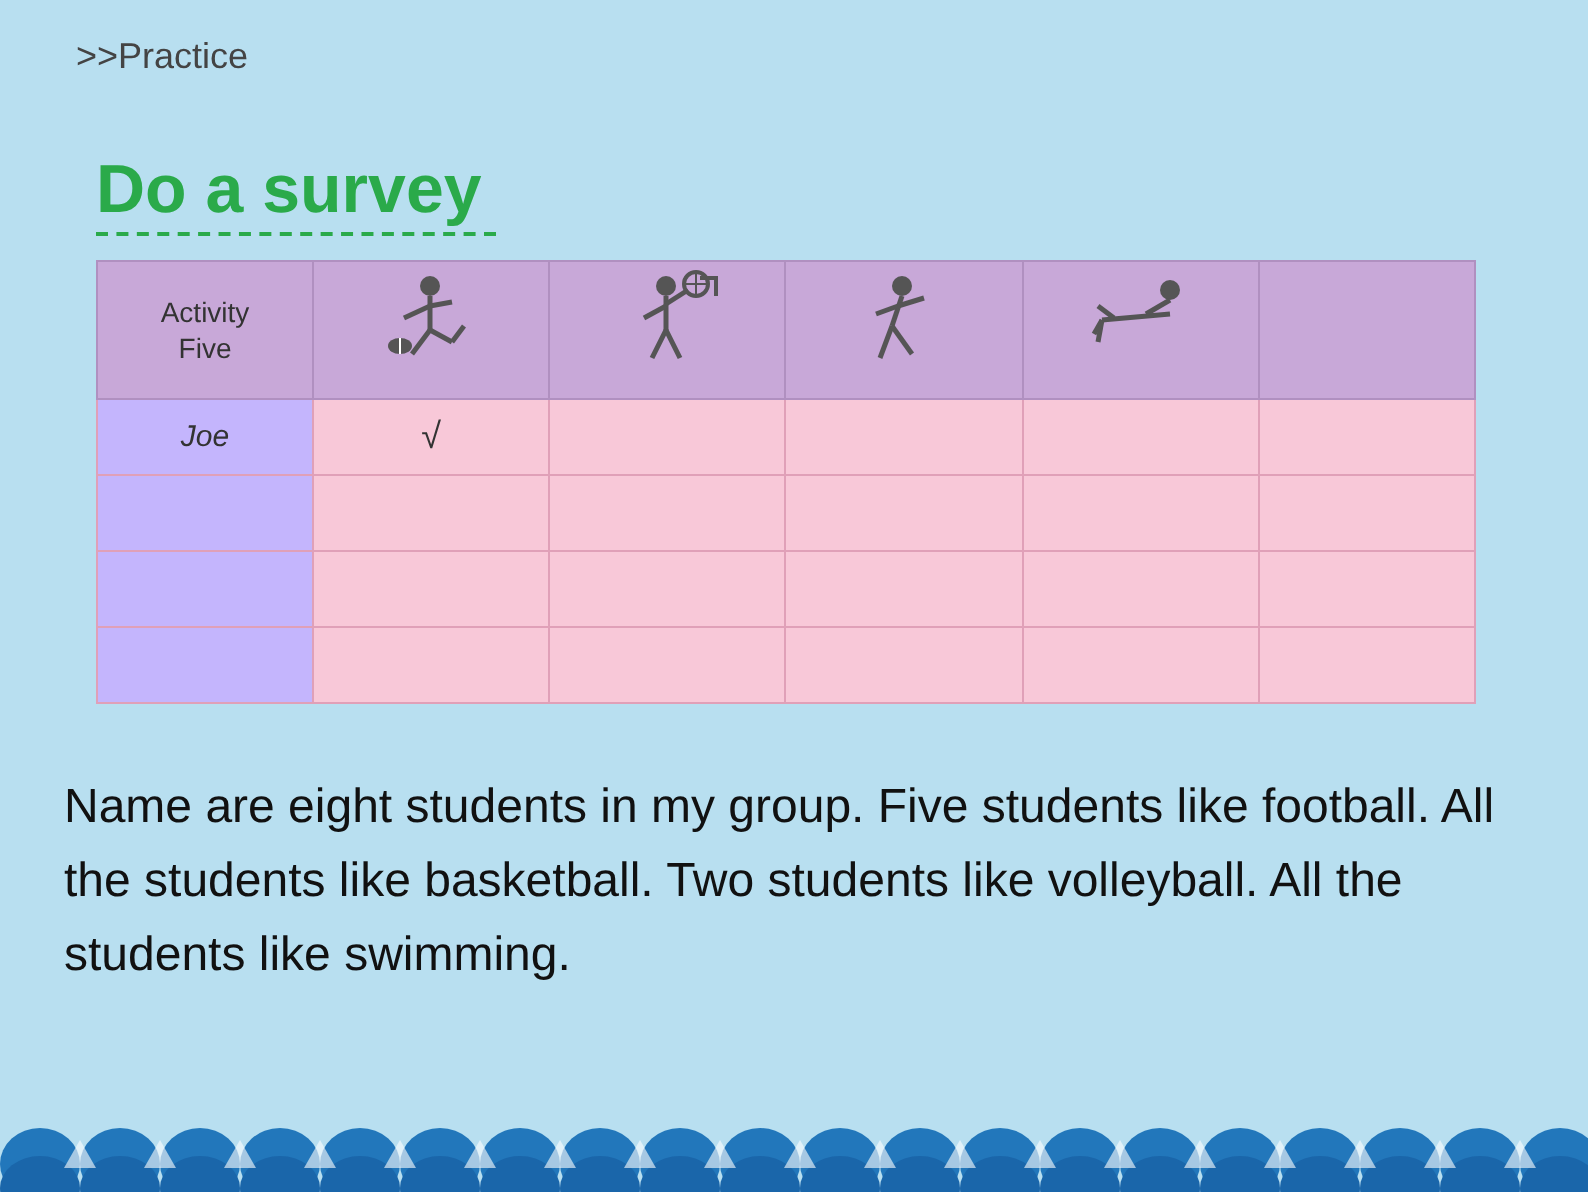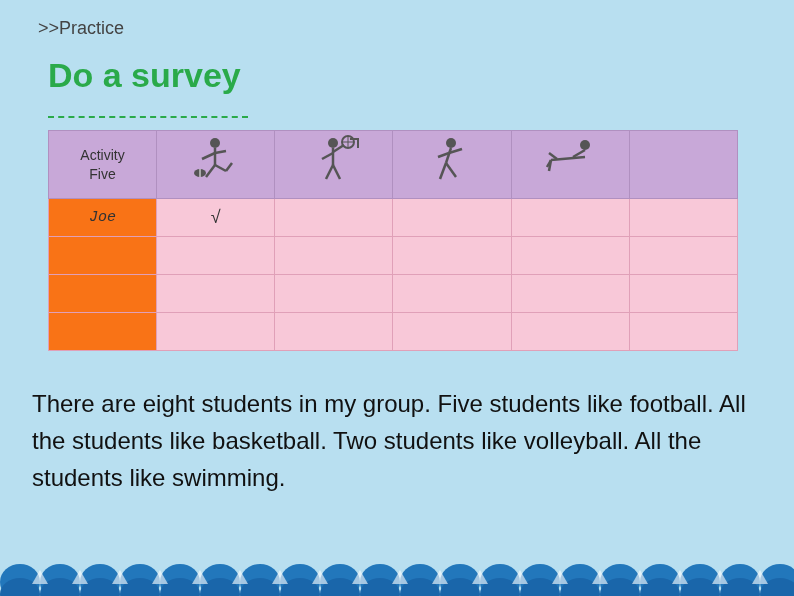--- a/index.html
+++ b/index.html
@@ -16,21 +16,21 @@
     .practice-label {
       position: absolute;
       top: 18px;
       left: 38px;
       font-size: 18px;
       color: #444;
     }
 
     .title {
       position: absolute;
-      top: 56px;
+      top: 76px;
       left: 48px;
       font-size: 34px;
       font-weight: bold;
       color: #2aaa4a;
     }
 
     .dotted-line {
       position: absolute;
       top: 116px;
       left: 48px;
@@ -75,25 +75,24 @@
     .data-row td {
       background-color: #f8c8d8;
       border: 1px solid #e0a0b8;
       height: 38px;
       text-align: center;
       vertical-align: middle;
       font-size: 15px;
     }
 
     .data-row td.name-cell {
-      background-color: #f97316;
+      background-color: #c4b5fd;
       font-style: italic;
       font-size: 15px;
       color: #333;
-      font-family: Liberation Mono, monospace;
     }
 
     .checkmark {
       font-size: 18px;
       color: #333;
     }
 
     
     .paragraph {
       position: absolute;
@@ -241,21 +240,21 @@
         <td></td>
         <td></td>
         <td></td>
         <td></td>
         <td></td>
       </tr>
     </tbody>
   </table>
 </div>
 
-<div class="paragraph">There are eight students in my group. Five students like football. All the students like basketball. Two students like volleyball. All the students like swimming.</div>
+<div class="paragraph">Name are eight students in my group. Five students like football. All the students like basketball. Two students like volleyball. All the students like swimming.</div>
 
 <div class="wave-container">
   <svg class="wave-svg" width="794" height="70" viewBox="0 0 794 70">
 
     <g fill="#2277bb">
       <ellipse cx="20" cy="56" rx="20" ry="18"></ellipse>
       <ellipse cx="60" cy="56" rx="20" ry="18"></ellipse>
       <ellipse cx="100" cy="56" rx="20" ry="18"></ellipse>
       <ellipse cx="140" cy="56" rx="20" ry="18"></ellipse>
       <ellipse cx="180" cy="56" rx="20" ry="18"></ellipse>

